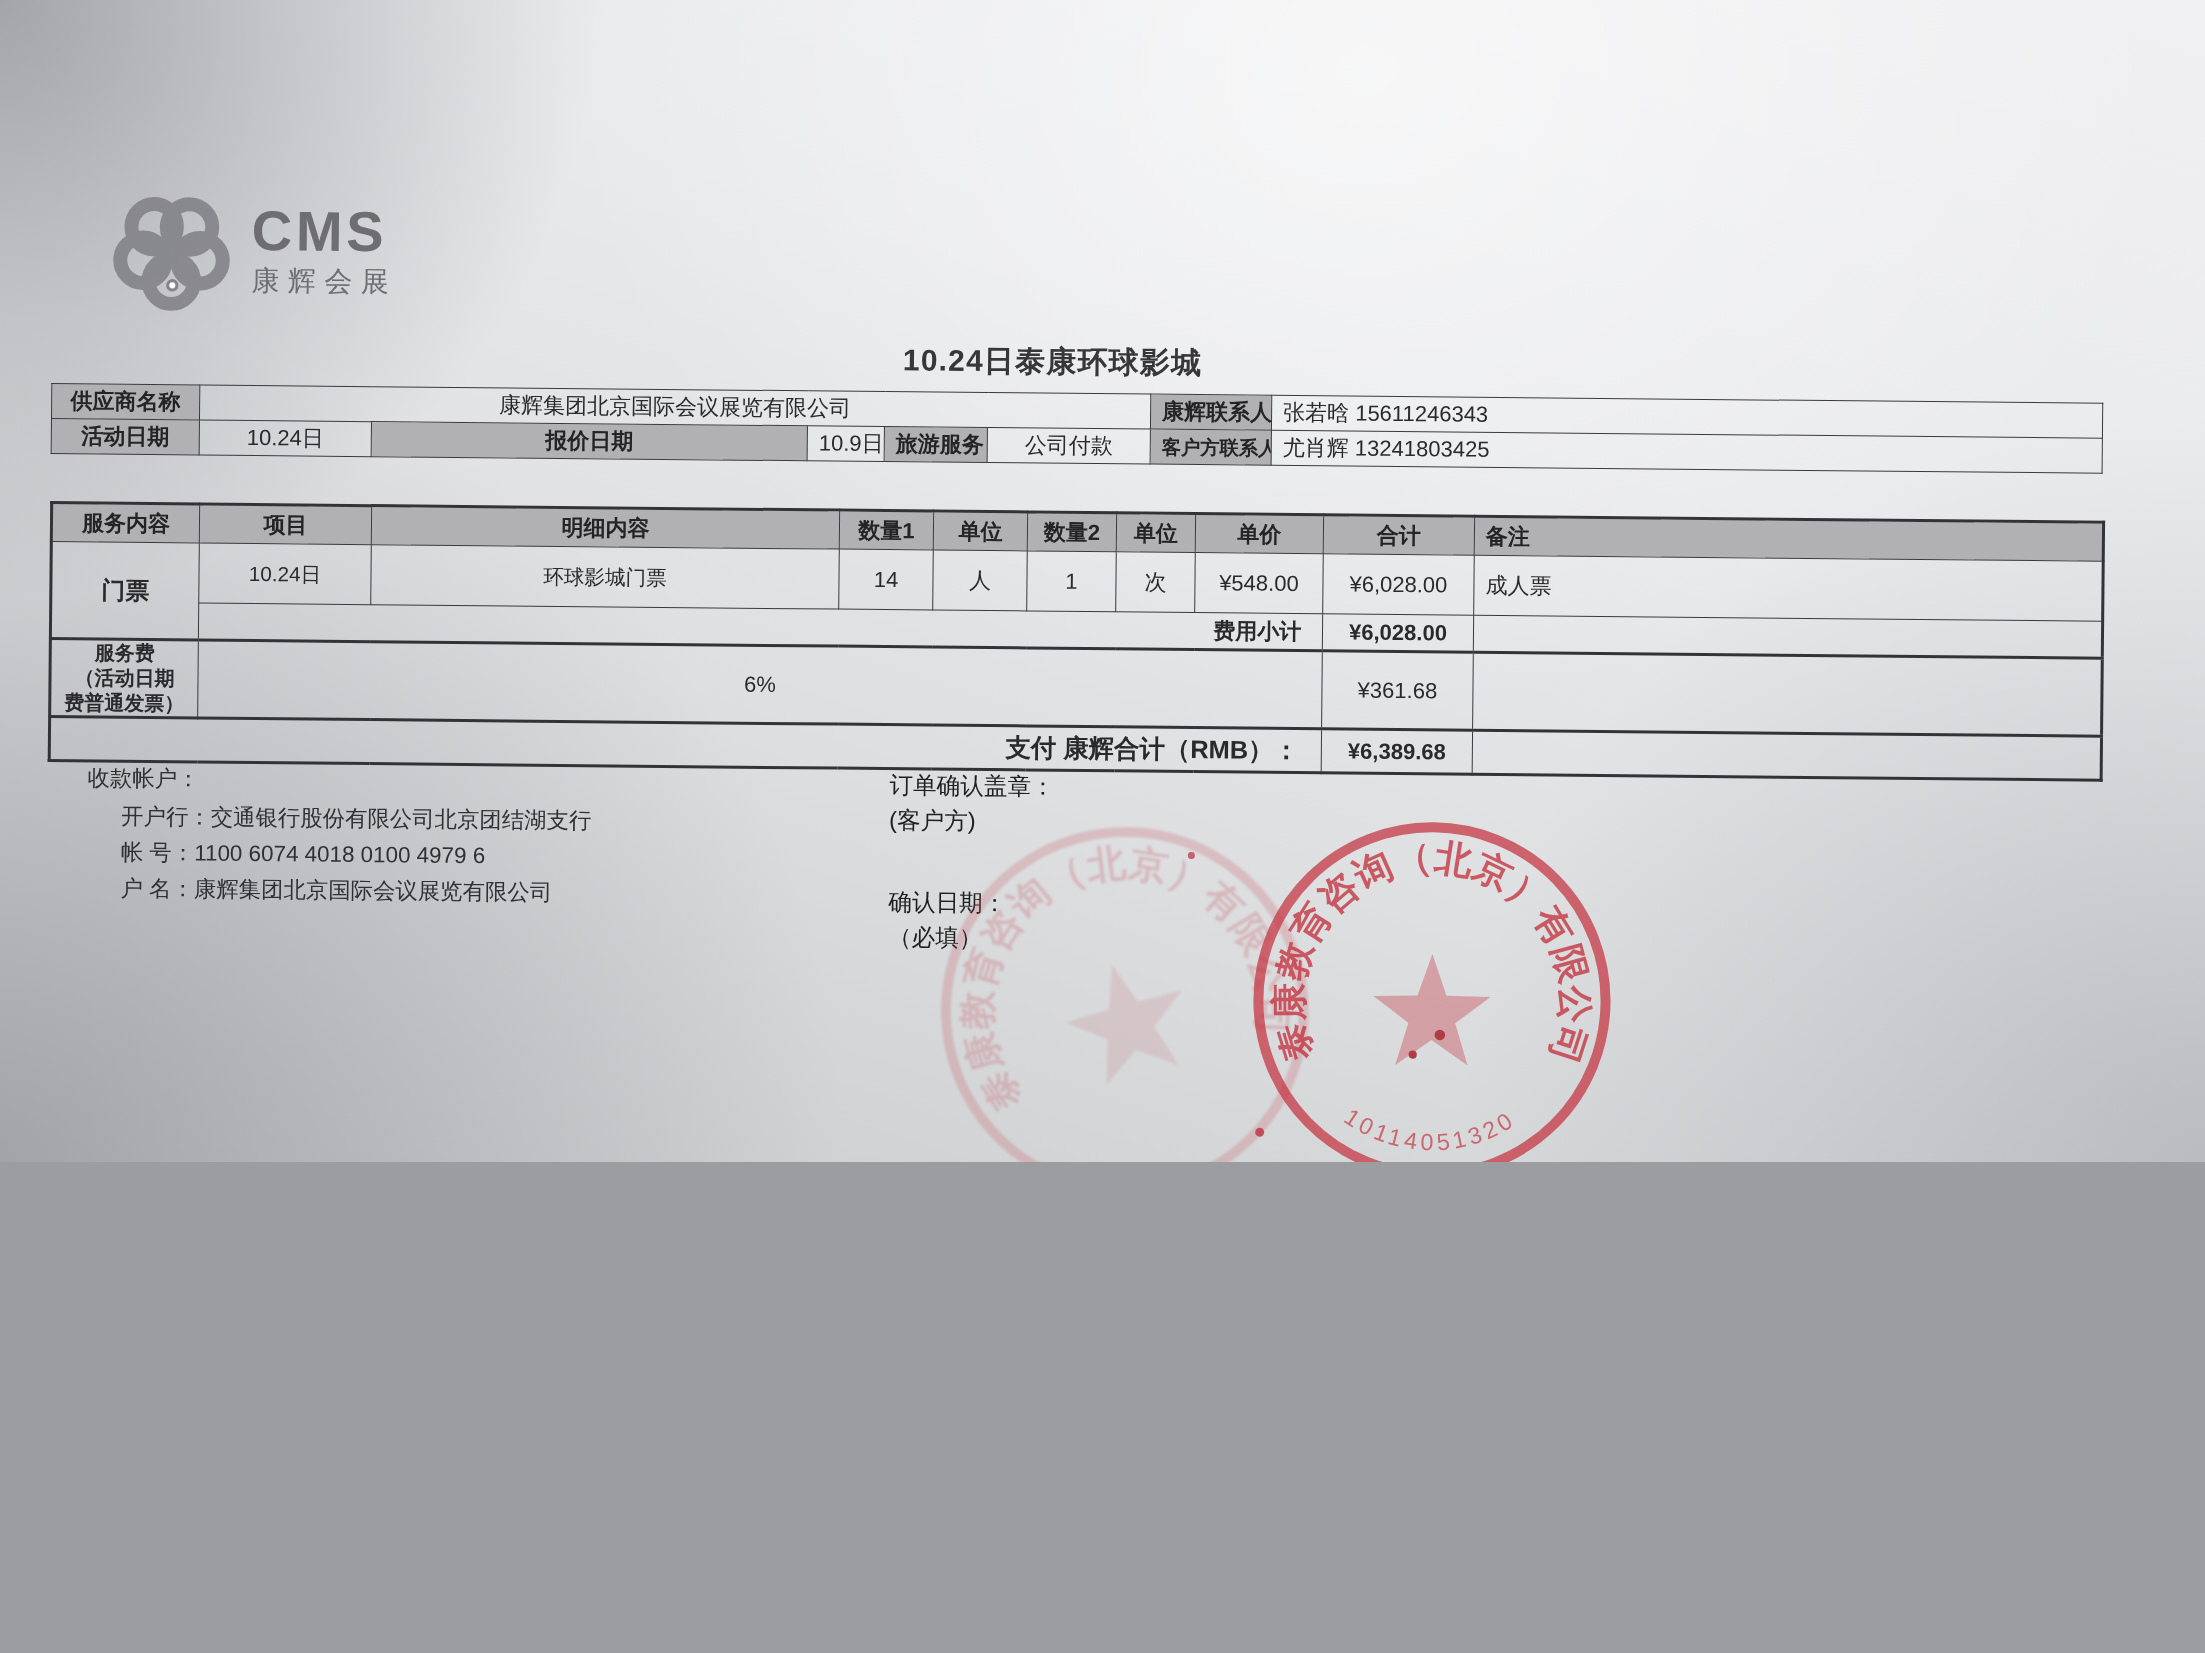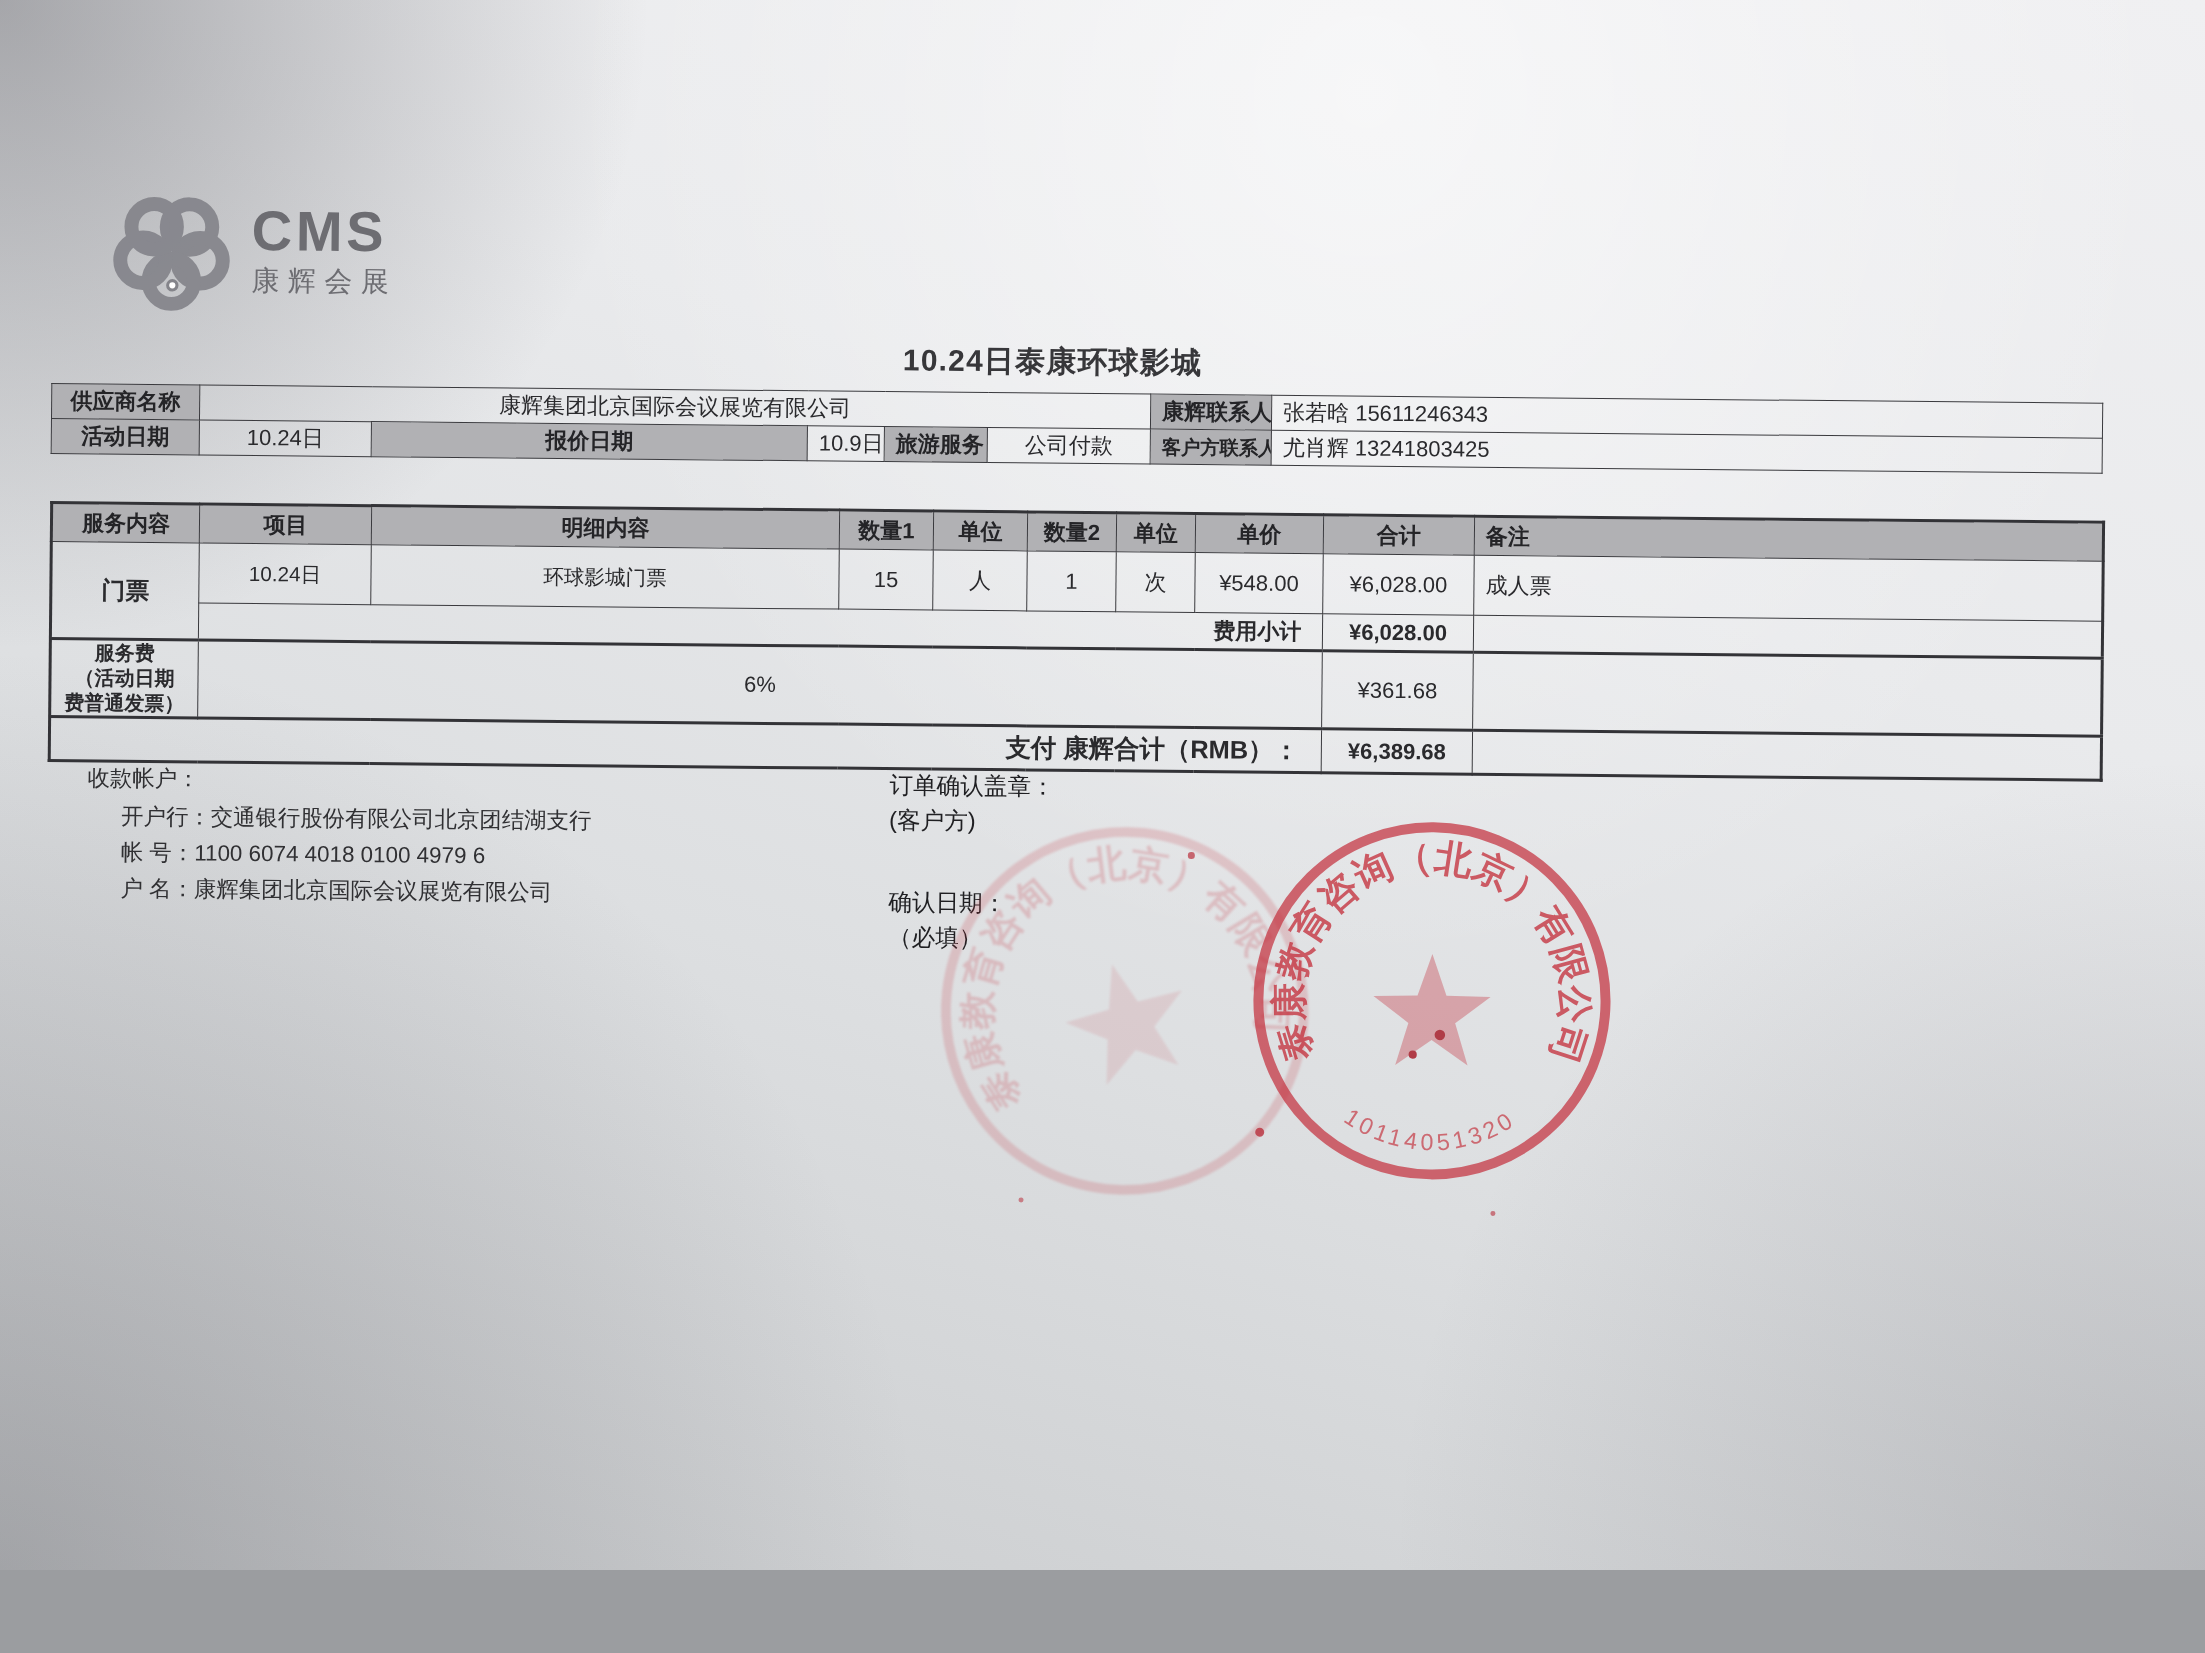--- a/index.html
+++ b/index.html
@@ -1,17 +1,17 @@
 <!DOCTYPE html>
 <html style="font-size:9.7px"><head>
 <meta charset="utf-8">
 <style>
   html,body{margin:0;padding:0;background:#9b9da0;}
   .photo{
-    position:relative;width:2205px;height:1570px;overflow:hidden;
+    position:relative;width:2205px;height:1162px;overflow:hidden;
     font-family:"Liberation Sans","DejaVu Sans",sans-serif;color:#2a2a2d;
     background:
       radial-gradient(circle at 0% 0%, rgba(55,55,62,.38), transparent 24%),
       radial-gradient(circle at 0% 100%, rgba(75,75,82,.30), transparent 34%),
       radial-gradient(circle at 100% 100%, rgba(85,85,92,.26), transparent 30%),
       radial-gradient(ellipse at 62% 6%, rgba(255,255,255,.55), transparent 42%),
       linear-gradient(198deg,#f0f0f2 0%,#e9eaec 34%,#dddfe1 62%,#c8cacc 100%);
   }
   .doc{position:absolute;inset:0;transform:rotate(.55deg);transform-origin:1088px 423px;}
 
@@ -131,21 +131,21 @@
       <th>数量2</th>
       <th>单位</th>
       <th>单价</th>
       <th>合计</th>
       <th class="note">备注</th>
     </tr>
     <tr style="height:60px">
       <td rowspan="2" class="b" style="font-size:24px">门票</td>
       <td style="font-size:20.6px">10.24日</td>
       <td style="font-size:20.6px">环球影城门票</td>
-      <td>15</td>
+      <td>14</td>
       <td>人</td>
       <td>1</td>
       <td>次</td>
       <td>¥548.00</td>
       <td>¥6,028.00</td>
       <td class="note">成人票</td>
     </tr>
     <tr style="height:37px">
       <td colspan="7" class="rt b" style="padding-right:20.6px">费用小计</td>
       <td class="b">¥6,028.00</td>

